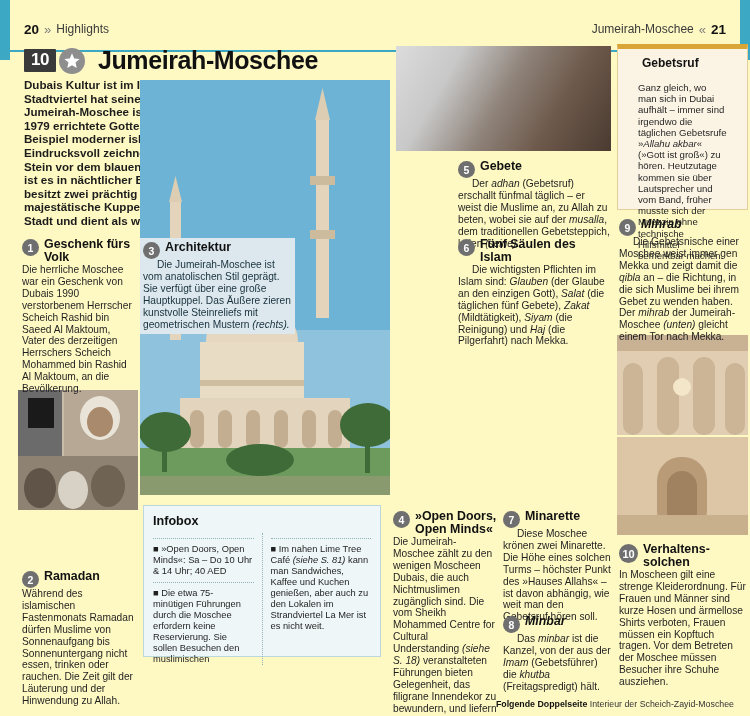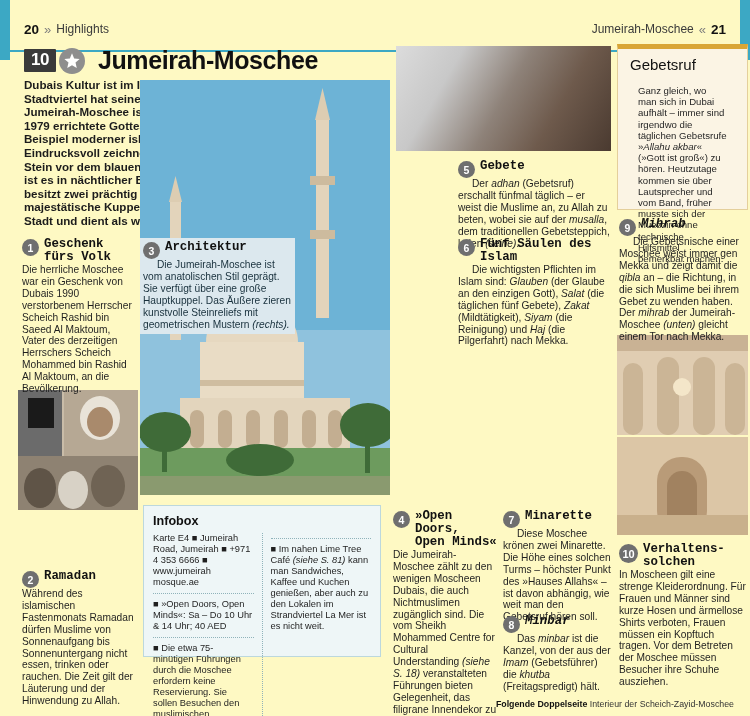--- a/index.html
+++ b/index.html
@@ -51,21 +51,21 @@
   
   .item{position:absolute;}
   .item .hd{display:flex;align-items:flex-start;gap:5px;}
   .circ{
     flex:0 0 auto;width:17px;height:17px;border-radius:50%;
     background:#6f6f6f;color:#fff;font-size:10.5px;font-weight:bold;
     display:flex;align-items:center;justify-content:center;
     margin-top:1px;
   }
   .circ.big{width:19px;height:19px;font-size:11px;}
-  .hdl{font-size:12.4px;font-weight:bold;color:#111;line-height:13px;font-family:Liberation Mono, monospace;}
+  .hdl{font-size:12.4px;font-weight:bold;color:#111;line-height:13px;}
   .hdl.ital{font-style:italic;}
   .bodytext{font-size:10.2px;line-height:11.9px;color:#1f1f1f;margin-top:0;}
   .bodytext i{font-style:italic;}
   .indent{display:inline-block;width:14px;}
 
   
   .on-tint{color:#18303c;}
 
   
   .photo{position:absolute;overflow:hidden;}
@@ -85,21 +85,21 @@
   
   .interior{background:linear-gradient(#e7d7c2 0%,#d6bfa3 40%,#c2a98c 75%,#b79b7e 100%);}
   
   .mihrab-ph{background:linear-gradient(#d9c4a6 0%,#c5ac8b 40%,#b59a79 70%,#a98d6c 100%);}
 
   
   .sidebox{
     position:absolute;background:#fbf4e4;border:1px solid #e4cf9b;
     border-top:5px solid #d9a635;box-sizing:border-box;
   }
-  .sidebox h4{margin:0 0 4px 4px;font-size:15px;font-weight:normal;color:#111;}
+  .sidebox h4{margin:0 0 4px 16px;font-size:12px;font-weight:bold;color:#111;}
   .sidebox p{margin:12px;font-size:9.6px;line-height:11.2px;color:#262626;}
   .sidebox p i{font-style:italic;}
 
   
   .infobox{
     position:absolute;background:#eef6f7;border:1px solid #bcd8dd;
     box-sizing:border-box;padding:8px 9px;
   }
   .infobox h4{margin:0 0 5px 0;font-size:12.6px;font-weight:bold;color:#111;}
   .infobox .cols{display:flex;gap:8px;}
@@ -292,21 +292,20 @@
       <span class="circ">9</span>
       <span class="hdl ital">Mihrab</span>
     </div>
     <div class="bodytext"><span class="indent"></span><span>Die Gebetsnische einer Moschee weist immer gen Mekka und zeigt damit die </span><i>qibla</i><span> an – die Richtung, in die sich Muslime bei ihrem Gebet zu wenden haben. Der </span><i>mihrab</i><span> der Jumeirah-Moschee </span><i>(unten)</i><span> gleicht einem Tor nach Mekka.</span></div>
   </div>
 
   <div class="infobox" style="left:143px;top:505px;width:238px;height:152px;">
     <h4>Infobox</h4>
     <div class="cols">
       <div class="col">
-        <div>Karte E4 ■ Jumeirah Road, Jumeirah ■ +971 4 353 6666 ■ www.jumeirah mosque.ae</div>
         <div class="rule"></div>
         <div>■ »Open Doors, Open Minds«: Sa – Do 10 Uhr &amp; 14 Uhr; 40 AED</div>
         <div class="rule"></div>
         <div>■ Die etwa 75-minütigen Führungen durch die Moschee erfordern keine Reservierung. Sie sollen Besuchen den muslimischen</div>
       </div>
       <div class="col second">
         <div class="rule"></div>
         <div><span>■ Im nahen Lime Tree Café </span><i>(siehe S. 81)</i><span> kann man Sandwiches, Kaffee und Kuchen genießen, aber auch zu den Lokalen im Strandviertel La Mer ist es nicht weit.</span></div>
       </div>
     </div>

